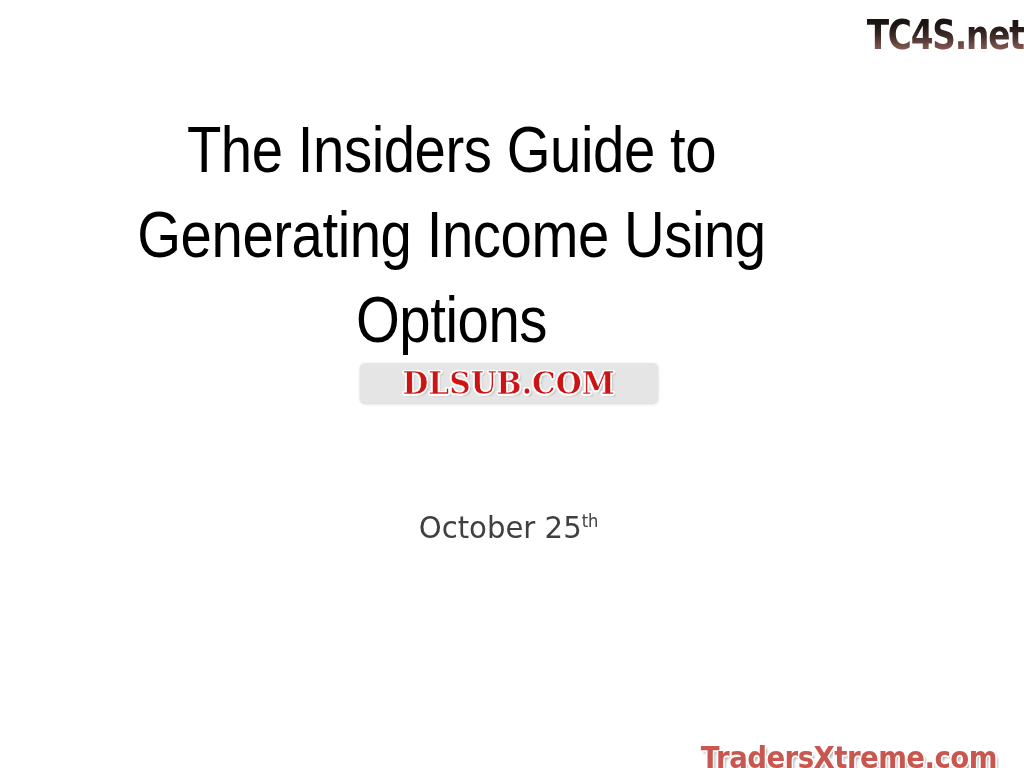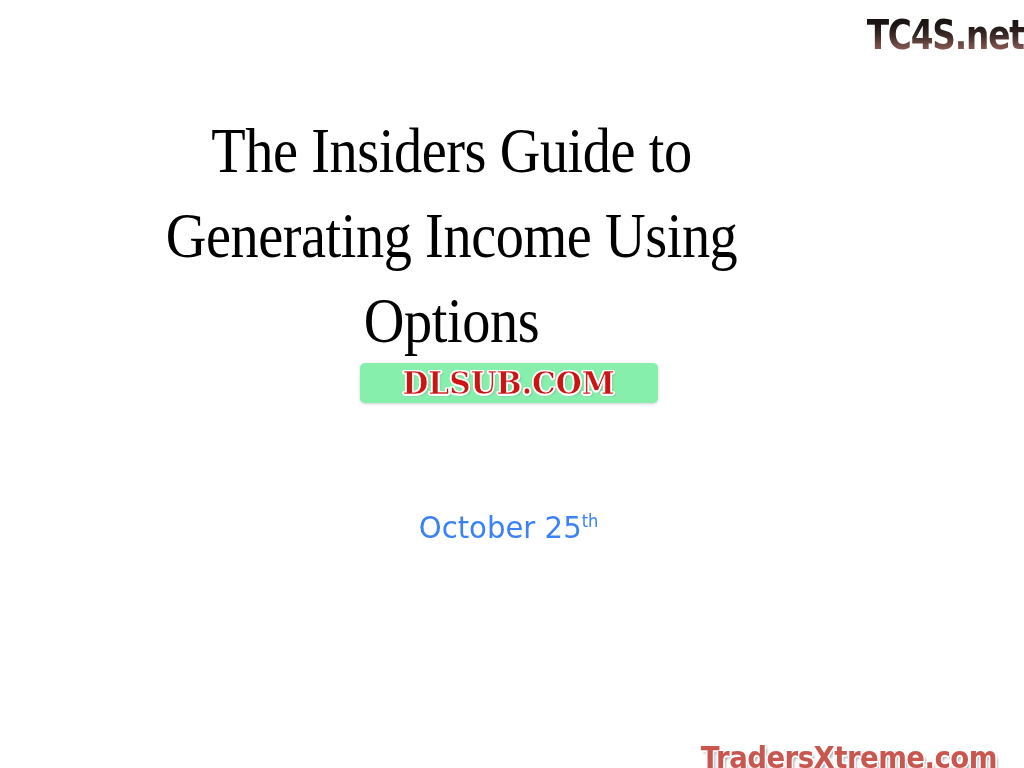--- a/index.html
+++ b/index.html
@@ -58,41 +58,41 @@
   }
 
   
   .title-block {
     position: absolute;
     left: 0;
     top: 108px;
     width: 903px;
     text-align: center;
     color: #000000;
-    font-family: Liberation Serif, serif;
+    font-family: Liberation Sans, sans-serif;
     font-size: 64px;
     line-height: 85px;
     letter-spacing: -0.5px;
     font-weight: 400;
   }
   .title-block .tline {
     display: block;
     white-space: nowrap;
     transform: scaleX(0.88);
     transform-origin: center center;
   }
 
   
   .wm-dlsub {
     position: absolute;
     left: 360px;
     top: 363px;
     width: 298px;
     height: 40px;
-    background: #86efac;
+    background: #e5e5e5;
     border-radius: 5px;
     box-shadow: 0 1px 3px rgba(120,120,120,0.35);
     display: flex;
     align-items: center;
     justify-content: center;
     overflow: hidden;
     user-select: none;
   }
   .wm-dlsub .wm-dlsub-text {
     font-family: "DejaVu Serif", serif;
@@ -116,21 +116,21 @@
     line-height: 1;
   }
 
   
   .subtitle {
     position: absolute;
     left: 0;
     top: 505px;
     width: 1024px;
     text-align: center;
-    color: #3b82f6;
+    color: #404040;
     font-family: "DejaVu Sans", sans-serif;
     font-size: 31px;
     line-height: 44px;
     letter-spacing: 0px;
     white-space: nowrap;
   }
   .subtitle .sub-inner {
     display: inline-block;
     transform: scaleX(0.94);
     position: relative;

